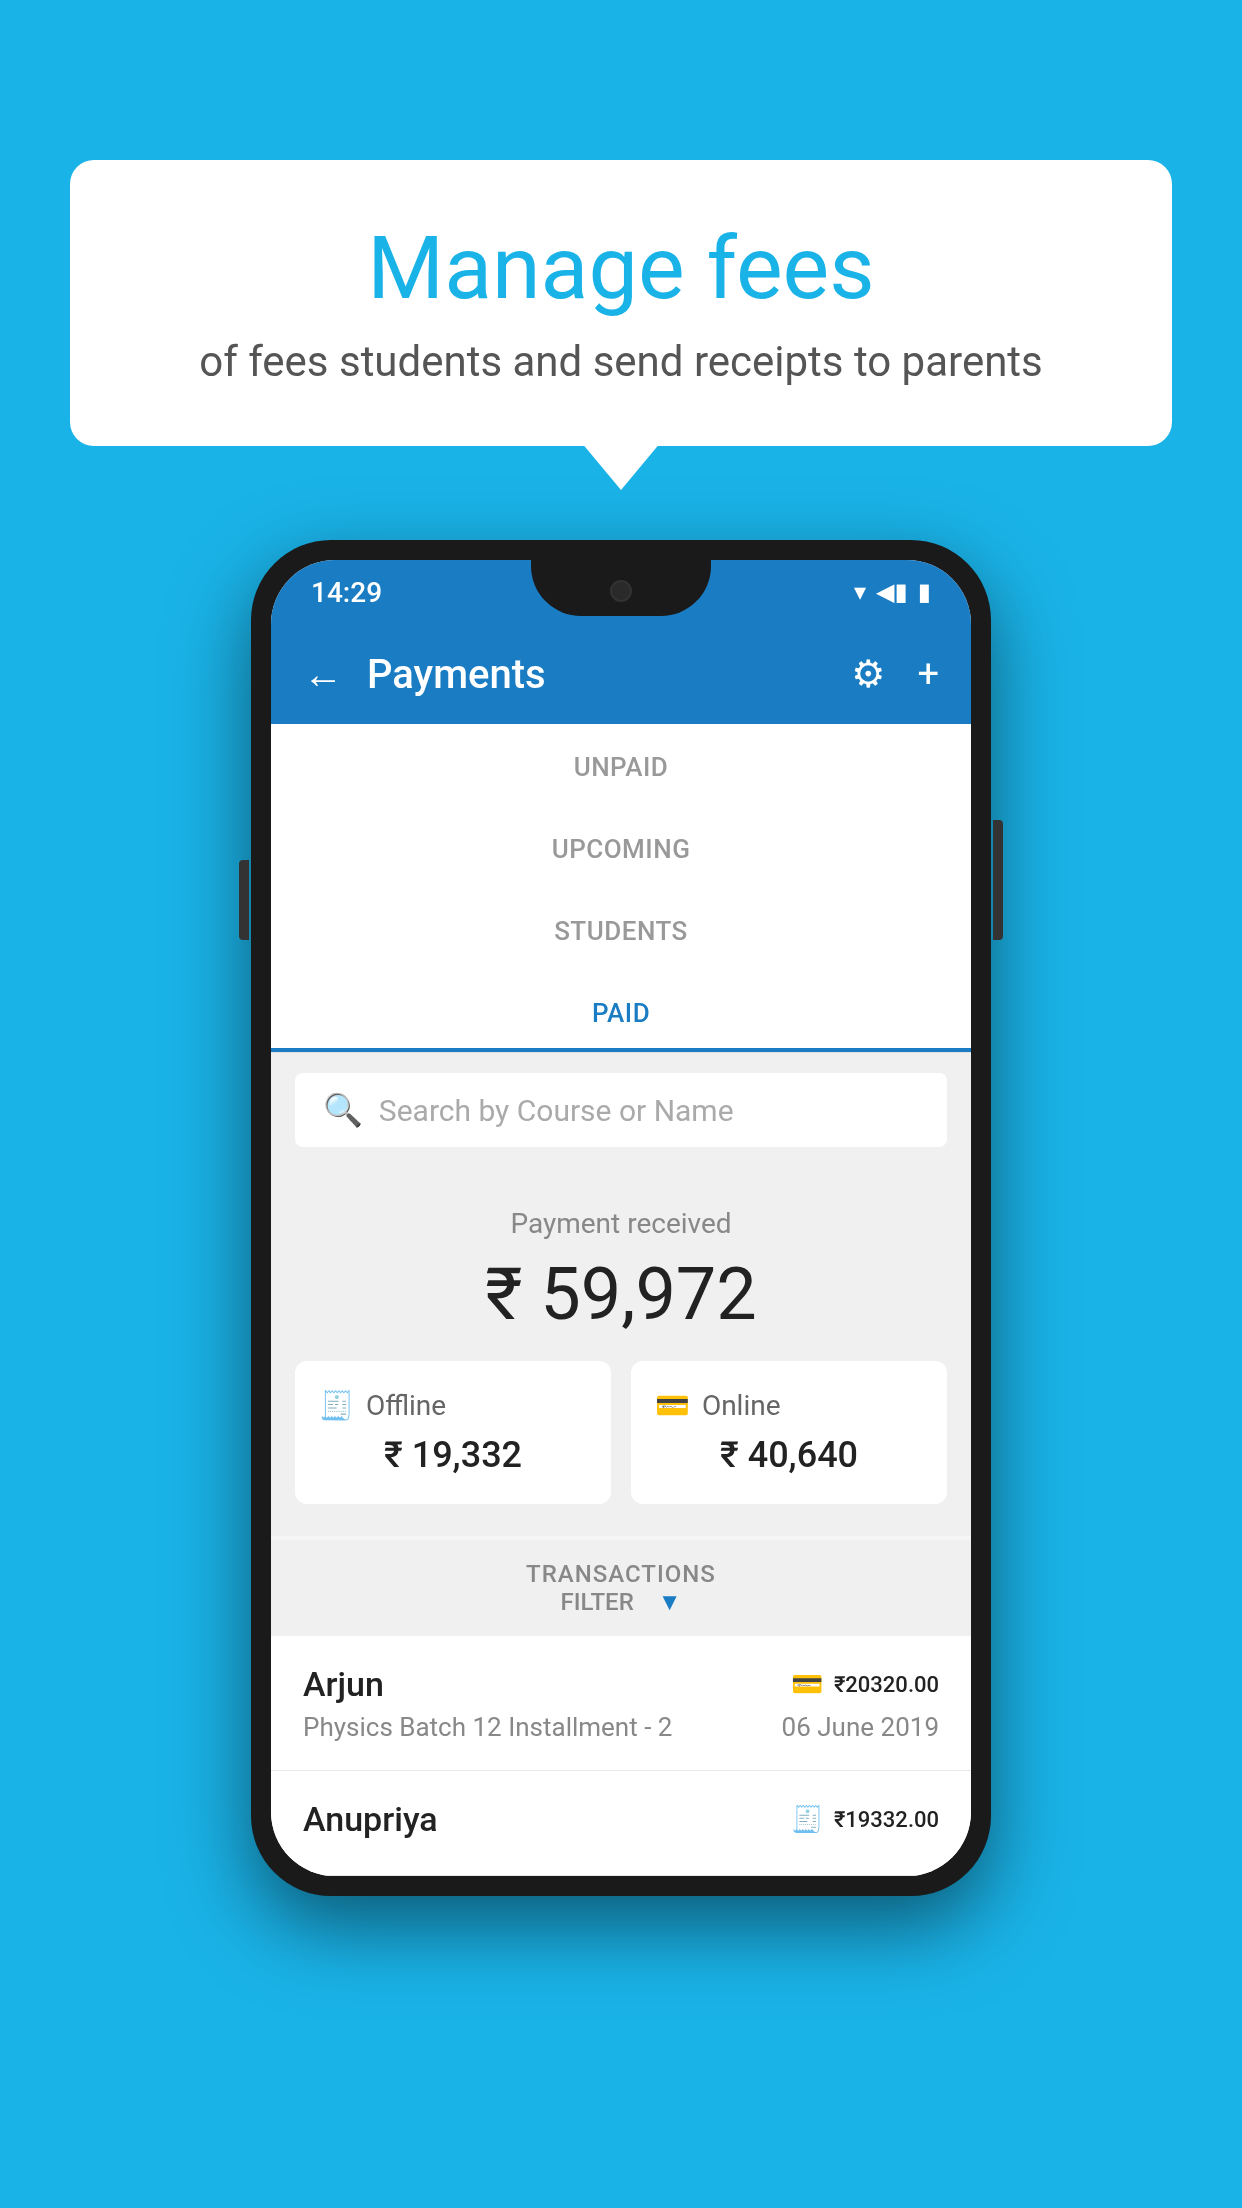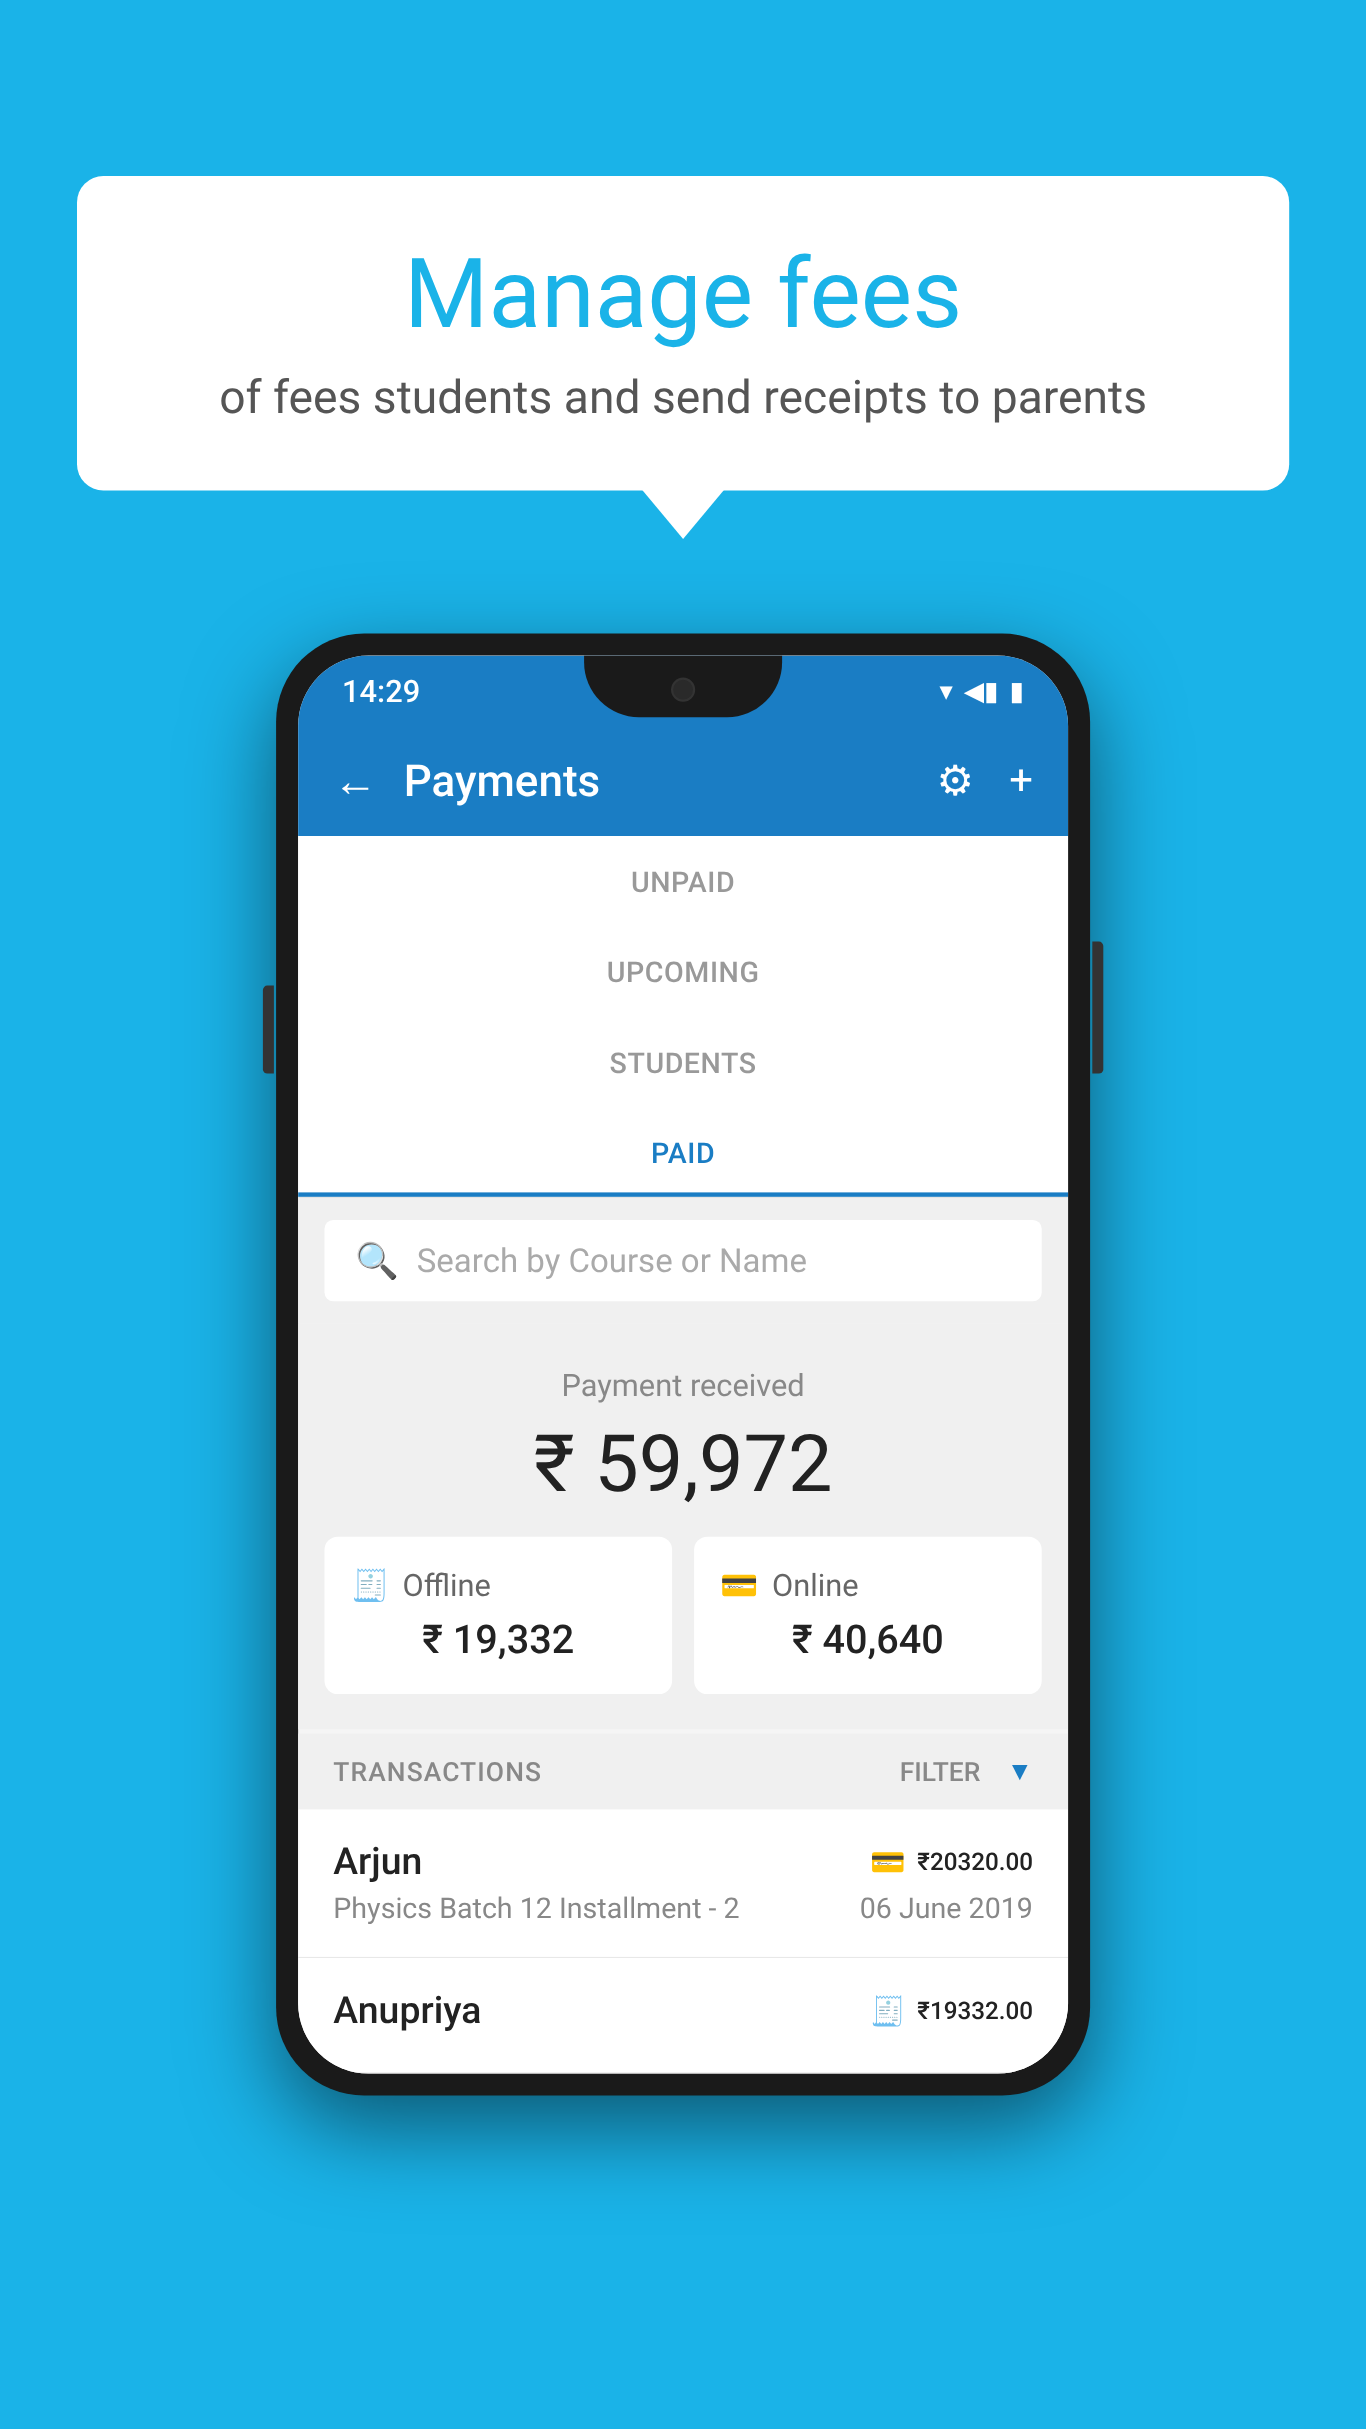--- a/index.html
+++ b/index.html
@@ -56,21 +56,20 @@
       font-weight: 400;
     }
 
     
     .phone-container {
       position: absolute;
       top: 540px;
       left: 50%;
       transform: translateX(-50%);
       width: 740px;
-      margin-top: 36px;
     }
 
     .phone-outer {
       background: #1a1a1a;
       border-radius: 80px;
       padding: 20px;
       box-shadow: 0 30px 80px rgba(0,0,0,0.5);
       position: relative;
     }
 
@@ -303,24 +302,24 @@
     .card-amount {
       font-size: 36px;
       font-weight: 500;
       color: #222;
     }
 
     
     .transactions-header {
       background: #f0f0f0;
       display: flex;
-      justify-content: space-between;
       align-items: center;
       padding: 20px 32px;
       margin-top: 4px;
+      flex-direction: column;
     }
 
     .transactions-label {
       color: #888;
       font-size: 24px;
       letter-spacing: 1px;
       font-weight: 500;
     }
 
     .filter-label {

